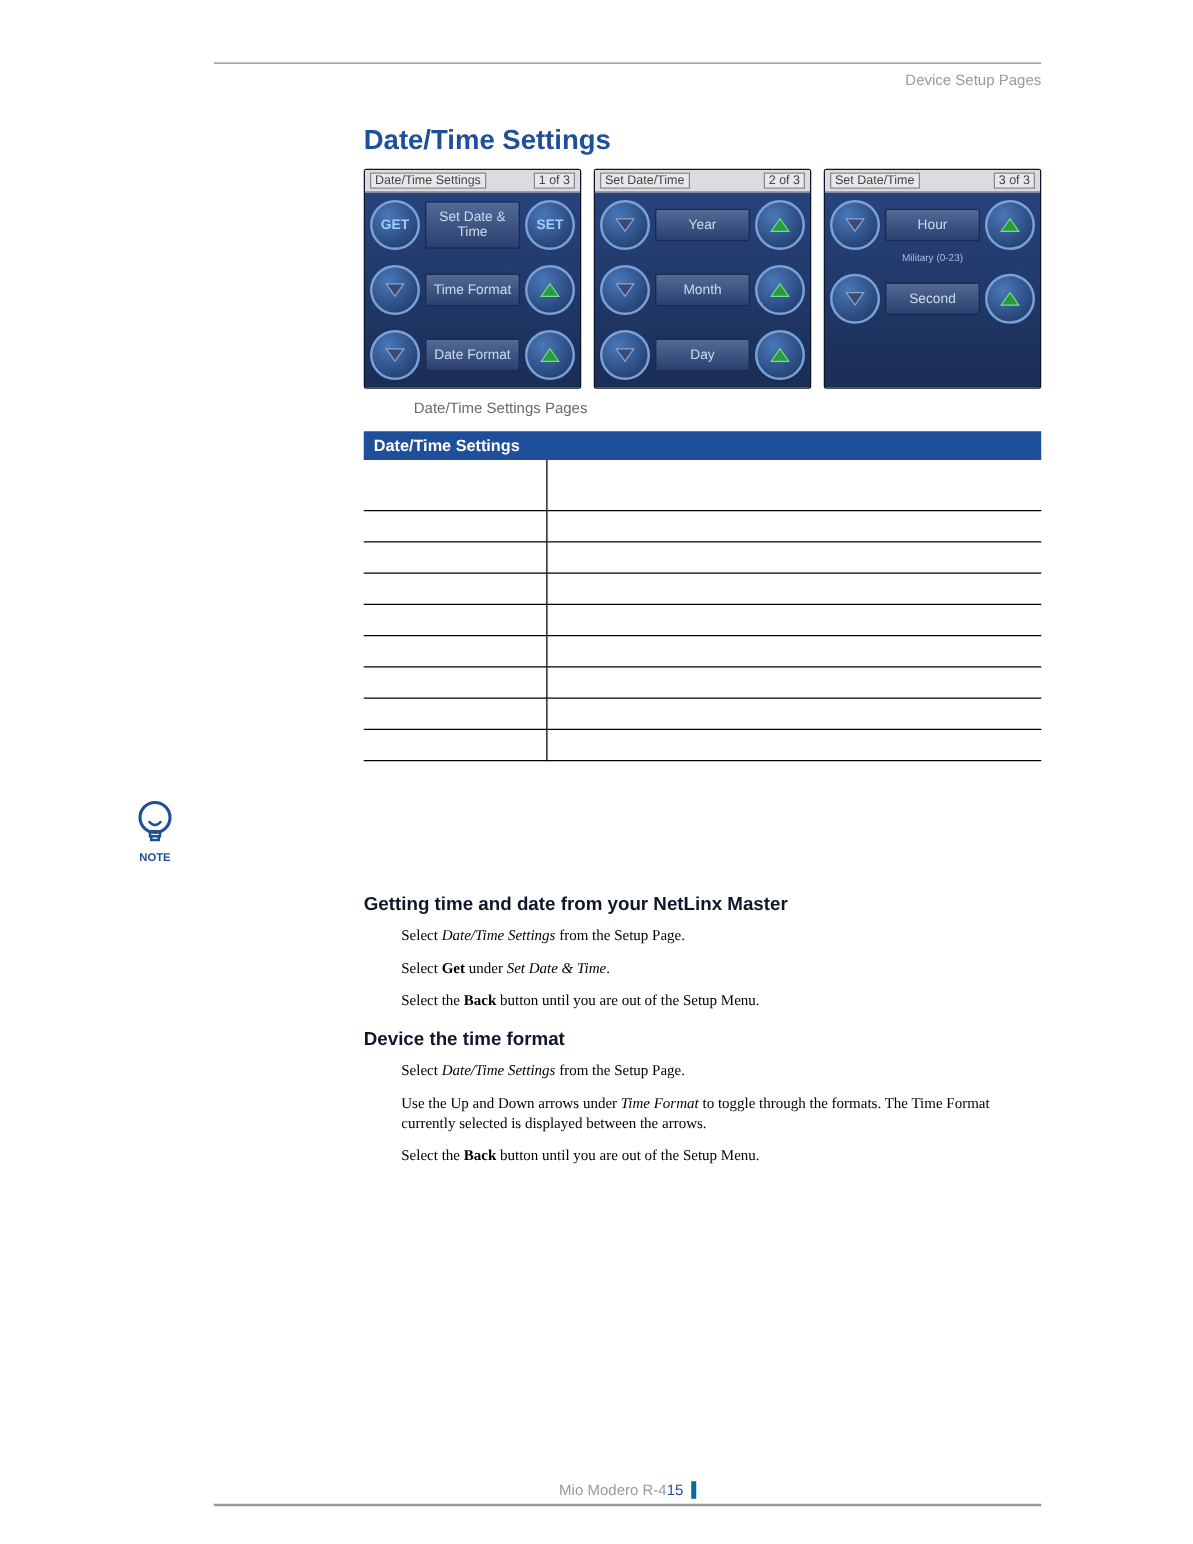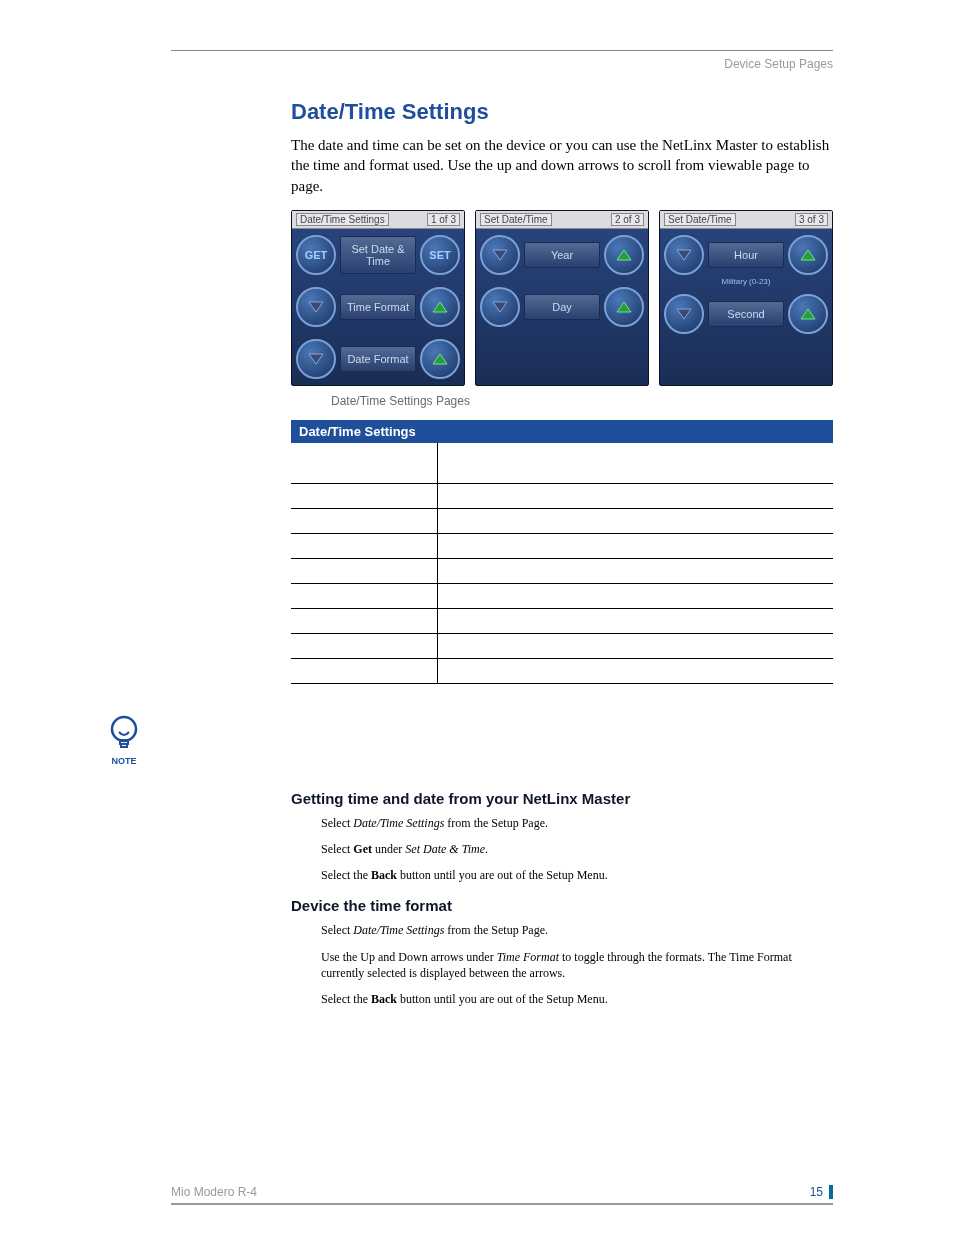--- a/index.html
+++ b/index.html
@@ -22,34 +22,33 @@
 table.dt{width:100%;border-collapse:collapse;font-family:Arial,sans-serif;font-size:13px}
 table.dt th{background:#1f4e9b;color:#fff;text-align:left;padding:4px 8px;font-weight:bold}
 table.dt td{border-bottom:1px solid #000;height:22px}
 table.dt td:first-child{width:27%;border-right:1px solid #000}
 table.dt tr.tall td{height:38px}
 .note-block{display:flex;align-items:flex-start;gap:20px;margin:30px 0 24px -70px}
 .note-icon{width:46px;text-align:center;color:#1f4e9b;font-family:Arial,sans-serif;font-size:9px;font-weight:bold}
 .note-icon svg{display:block;margin:0 auto 2px}
 h3{color:#0f172a;font-family:Arial,sans-serif;font-size:15px;font-weight:bold;margin:14px 0 8px 0}
 .step{font-size:12px;margin:0 0 10px 30px;line-height:1.35}
-.footer{position:absolute;bottom:36px;left:130px;right:80px;display:flex;justify-content:space-between;align-items:flex-end;color:#9a9a9a;font-family:Arial,sans-serif;font-size:12px}
+.footer{position:absolute;bottom:36px;left:130px;right:80px;display:flex;justify-content:center;align-items:flex-end;color:#9a9a9a;font-family:Arial,sans-serif;font-size:12px}
 .footer .pagenum{color:#1f4e9b;border-right:4px solid #0369a1;padding-right:6px}
 .footer-hr{position:absolute;bottom:30px;left:130px;right:80px;height:2px;background:#999}
 </style>
 </head>
 <body>
 
 <div class="page">
   <hr class="hr-top">
   <div class="hdr-right">Device Setup Pages</div>
 
   <div class="content">
     <h1>Date/Time Settings</h1>
-    <p class="intro">The date and time can be set on the device or you can use the NetLinx Master to establish the time and format used. Use the up and down arrows to scroll from viewable page to page.</p>
 
     <div class="panels" id="panels">
         <div class="panel">
           <div class="panel-hdr">
             <span>Date/Time Settings</span>
             <span>1 of 3</span>
           </div>
           <div class="prow">
             <div class="circ">GET</div>
             <div class="field">Set Date &amp; Time</div>
@@ -87,20 +86,33 @@
             <span>Set Date/Time</span>
             <span>2 of 3</span>
           </div>
           <div class="prow">
             <div class="circ">
               <svg class="tri" viewBox="0 0 16 14">
                 <polygon points="1,2 15,2 8,12" fill="#3a4a72" stroke="#8aa4d8" stroke-width="1"></polygon>
               </svg>
             </div>
             <div class="field">Year</div>
+            <div class="circ">
+              <svg class="tri" viewBox="0 0 16 14">
+                <polygon points="8,2 15,12 1,12" fill="#2a9b3a" stroke="#6fe090" stroke-width="1"></polygon>
+              </svg>
+            </div>
+          </div>
+          <div class="prow">
+            <div class="circ">
+              <svg class="tri" viewBox="0 0 16 14">
+                <polygon points="1,2 15,2 8,12" fill="#3a4a72" stroke="#8aa4d8" stroke-width="1"></polygon>
+              </svg>
+            </div>
+            <div class="field">Month</div>
             <div class="circ">
               <svg class="tri" viewBox="0 0 16 14">
                 <polygon points="8,2 15,12 1,12" fill="#2a9b3a" stroke="#6fe090" stroke-width="1"></polygon>
               </svg>
             </div>
           </div>
           <div class="prow">
             <div class="circ">
               <svg class="tri" viewBox="0 0 16 14">
                 <polygon points="1,2 15,2 8,12" fill="#3a4a72" stroke="#8aa4d8" stroke-width="1"></polygon>

